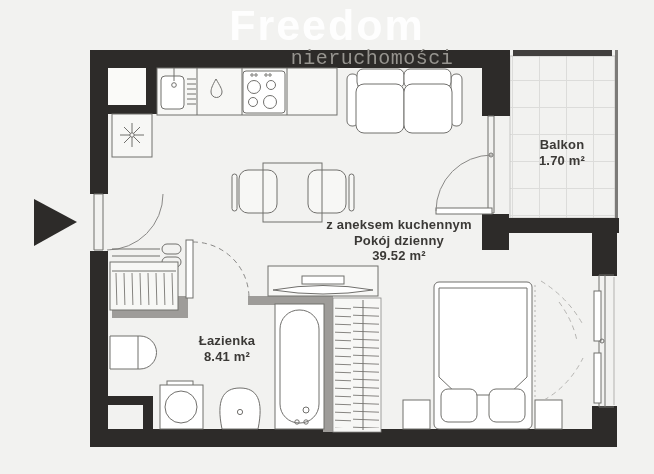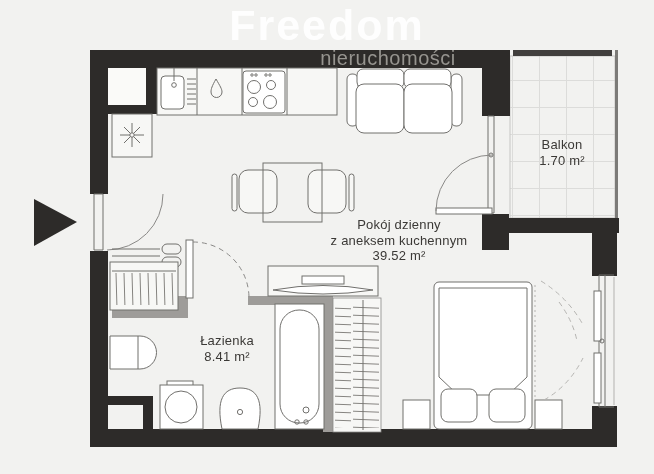--- a/index.html
+++ b/index.html
@@ -10,43 +10,44 @@
     overflow:hidden;
     font-family:"Liberation Sans", sans-serif;
   }
   #plan-svg{position:absolute;left:0;top:0;}
   .lbl{
     position:absolute;
     transform:translateX(-50%);
     text-align:center;
     font-size:13px;
     line-height:15.5px;
-    font-weight:400;
+    font-weight:700;
     letter-spacing:.2px;
     color:#3b3936;
     white-space:nowrap;
   }
   .wm-brand{
     position:absolute;
     left:327px;top:1px;
     transform:translateX(-50%);
     font-size:43px;
     font-weight:bold;
     letter-spacing:2px;
     color:rgba(255,255,255,.92);
     white-space:nowrap;
   }
   .wm-sub{
     position:absolute;
-    left:388px;top:47px;
+    left:372px;top:47px;
     transform:translateX(-50%);
     font-size:20px;
     letter-spacing:.5px;
     color:#96948f;
     white-space:nowrap;
+    font-family:Liberation Mono, monospace;
   }
 </style>
 </head>
 <body>
 
 <div id="stage">
 
   <svg id="plan-svg" width="654" height="474" viewBox="0 0 654 474">
     <defs>
       <pattern id="tile" width="27" height="27" patternUnits="userSpaceOnUse">
@@ -219,22 +220,22 @@
     <g stroke="#b5b4b1" fill="none" stroke-dasharray="5 4">
       <path d="M 541 281 Q 567 297 582 323"></path>
       <path d="M 559 302 Q 573 321 577 341"></path>
       <path d="M 544 400 Q 569 386 583 358"></path>
       <path d="M 535 285 V 398" stroke-dasharray="2 3"></path>
     </g>
   </svg>
 
 
   <div class="lbl" style="left:399px;top:217px">
+    <div>z aneksem kuchennym</div>
     <div>Pokój dzienny</div>
-    <div>z aneksem kuchennym</div>
     <div>39.52 m²</div>
   </div>
 
   <div class="lbl" style="left:227px;top:333px">
     <div>Łazienka</div>
     <div>8.41 m²</div>
   </div>
 
   <div class="lbl" style="left:562px;top:137px">
     <div>Balkon</div>

